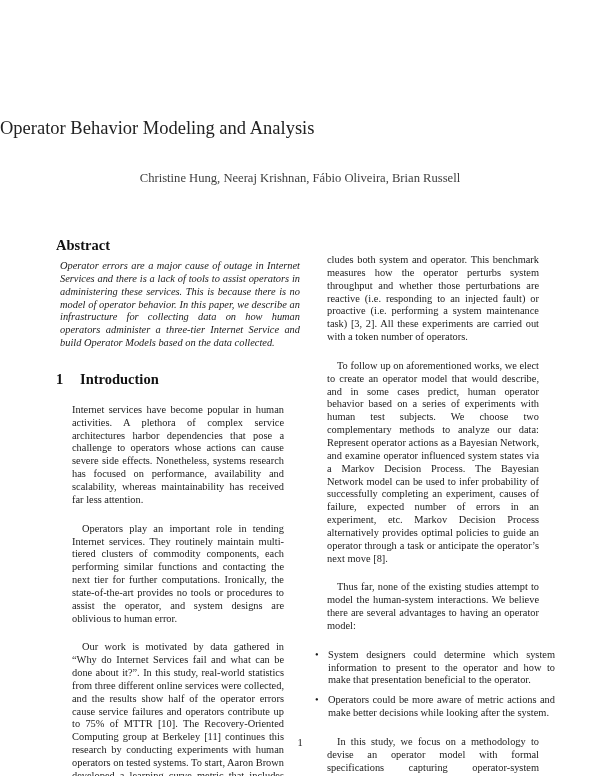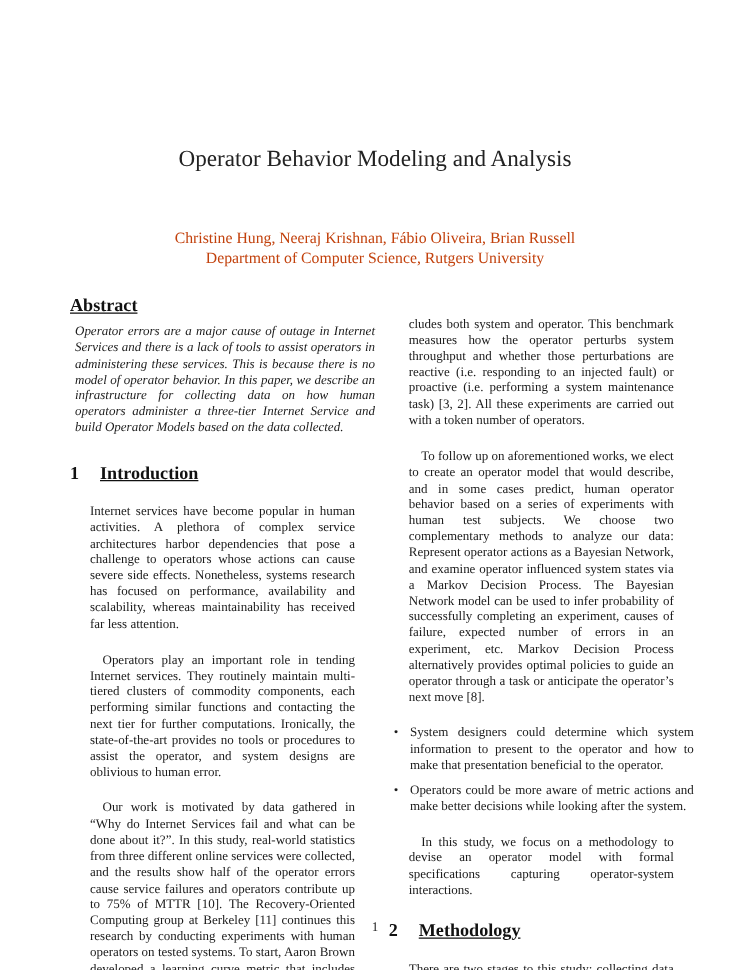--- a/index.html
+++ b/index.html
@@ -1,58 +1,58 @@
 <!DOCTYPE html>
 <html><head>
 <meta charset="utf-8">
 <style>
   html, body { margin: 0; padding: 0; background: #ffffff; }
   body { width: 600px; height: 776px; position: relative; overflow: hidden; font-family: "Liberation Serif", serif; color: #1a1a1a; }
-  .title { position: absolute; left: 0; width: 600px; top: 117px; text-align: center; font-size: 18.5px; line-height: 22px; color: #222; }
-  .authors { position: absolute; left: 0; width: 600px; top: 170px; text-align: center; font-size: 12.6px; line-height: 16.2px; color: #c2410c; margin-top: 12px; }
+  .title { position: absolute; left: 0; width: 600px; top: 117px; font-size: 18.5px; line-height: 22px; color: #222; }
+  .authors { position: absolute; left: 0; width: 600px; top: 170px; text-align: center; font-size: 12.6px; line-height: 16.2px; color: #404040; }
   .col { position: absolute; top: 236px; width: 244px; font-size: 10.4px; line-height: 12.85px; text-align: justify; }
   .col-left { left: 56px; }
   .col-right { left: 311px; top: 238px; }
-  h2 { font-size: 14.5px; font-weight: bold; margin: 0 0 6px 0; line-height: 18px; color: #111; text-decoration: underline; }
+  h2 { font-size: 14.5px; font-weight: bold; margin: 0 0 6px 0; line-height: 18px; color: #111; }
   h2 .num { display: inline-block; width: 24px; }
   .abstract-text { font-style: italic; margin: 0 0 20px 4px; }
   p { margin: 16px; }
   p.ind { text-indent: 10px; font-family: Liberation Serif, serif; }
   ul { margin: 7px 0 7px 0; padding-left: 0; list-style: none; }
   li { position: relative; padding-left: 17px; margin-bottom: 7px; }
   li::before { content: "\2022"; position: absolute; left: 4px; top: 0; }
   .sec2 { margin-top: 16px; }
   .sec1 { margin-top: 0; }
   .pagenum { position: absolute; top: 737px; left: 0; width: 600px; text-align: center; font-size: 10.5px; }
 </style>
 </head>
 <body>
 
 <div class="title">
   <div>Operator Behavior Modeling and Analysis</div>
 </div>
 
 <div class="authors">
   <div>Christine Hung, Neeraj Krishnan, Fábio Oliveira, Brian Russell</div>
-  <div>Department of Computer Science, Rutgers University</div>
 </div>
 
 <div class="col col-left">
   <h2>Abstract</h2>
   <p class="abstract-text">Operator errors are a major cause of outage in Internet Services and there is a lack of tools to assist operators in administering these services. This is because there is no model of operator behavior. In this paper, we describe an infrastructure for collecting data on how human operators administer a three-tier Internet Service and build Operator Models based on the data collected.</p>
 
   <h2 class="sec1"><span class="num">1</span><span>Introduction</span></h2>
   <p>Internet services have become popular in human activities. A plethora of complex service architectures harbor dependencies that pose a challenge to operators whose actions can cause severe side effects. Nonetheless, systems research has focused on performance, availability and scalability, whereas maintainability has received far less attention.</p>
   <p class="ind">Operators play an important role in tending Internet services. They routinely maintain multi-tiered clusters of commodity components, each performing similar functions and contacting the next tier for further computations. Ironically, the state-of-the-art provides no tools or procedures to assist the operator, and system designs are oblivious to human error.</p>
   <p class="ind" id="p3">Our work is motivated by data gathered in “Why do Internet Services fail and what can be done about it?”. In this study, real-world statistics from three different online services were collected, and the results show half of the operator errors cause service failures and operators contribute up to 75% of MTTR [10]. The Recovery-Oriented Computing group at Berkeley [11] continues this research by conducting experiments with human operators on tested systems. To start, Aaron Brown developed a learning curve metric that includes factors such as time to reach optimality, number of errors made while reaching optimality, and skill retention [5]. Next, Brown et al. created an undo mechanism for operators allowing them to rewind and repair damages caused by human error [4, 1]. Another approach Brown et al. take is to build a dependability benchmark which in-</p>
 </div>
 
 <div class="col col-right">
   <p id="p3b">cludes both system and operator. This benchmark measures how the operator perturbs system throughput and whether those perturbations are reactive (i.e. responding to an injected fault) or proactive (i.e. performing a system maintenance task) [3, 2]. All these experiments are carried out with a token number of operators.</p>
   <p class="ind">To follow up on aforementioned works, we elect to create an operator model that would describe, and in some cases predict, human operator behavior based on a series of experiments with human test subjects. We choose two complementary methods to analyze our data: Represent operator actions as a Bayesian Network, and examine operator influenced system states via a Markov Decision Process. The Bayesian Network model can be used to infer probability of successfully completing an experiment, causes of failure, expected number of errors in an experiment, etc. Markov Decision Process alternatively provides optimal policies to guide an operator through a task or anticipate the operator’s next move [8].</p>
+  <p class="ind">Thus far, none of the existing studies attempt to model the human-system interactions. We believe there are several advantages to having an operator model:</p>
   <ul>
     <li>System designers could determine which system information to present to the operator and how to make that presentation beneficial to the operator.</li>
     <li>Operators could be more aware of metric actions and make better decisions while looking after the system.</li>
   </ul>
   <p class="ind">In this study, we focus on a methodology to devise an operator model with formal specifications capturing operator-system interactions.</p>
 
   <h2 class="sec2"><span class="num">2</span><span>Methodology</span></h2>
   <p>There are two stages to this study: collecting data and creating a model. We collect data by running experiments with</p>
 </div>
 

